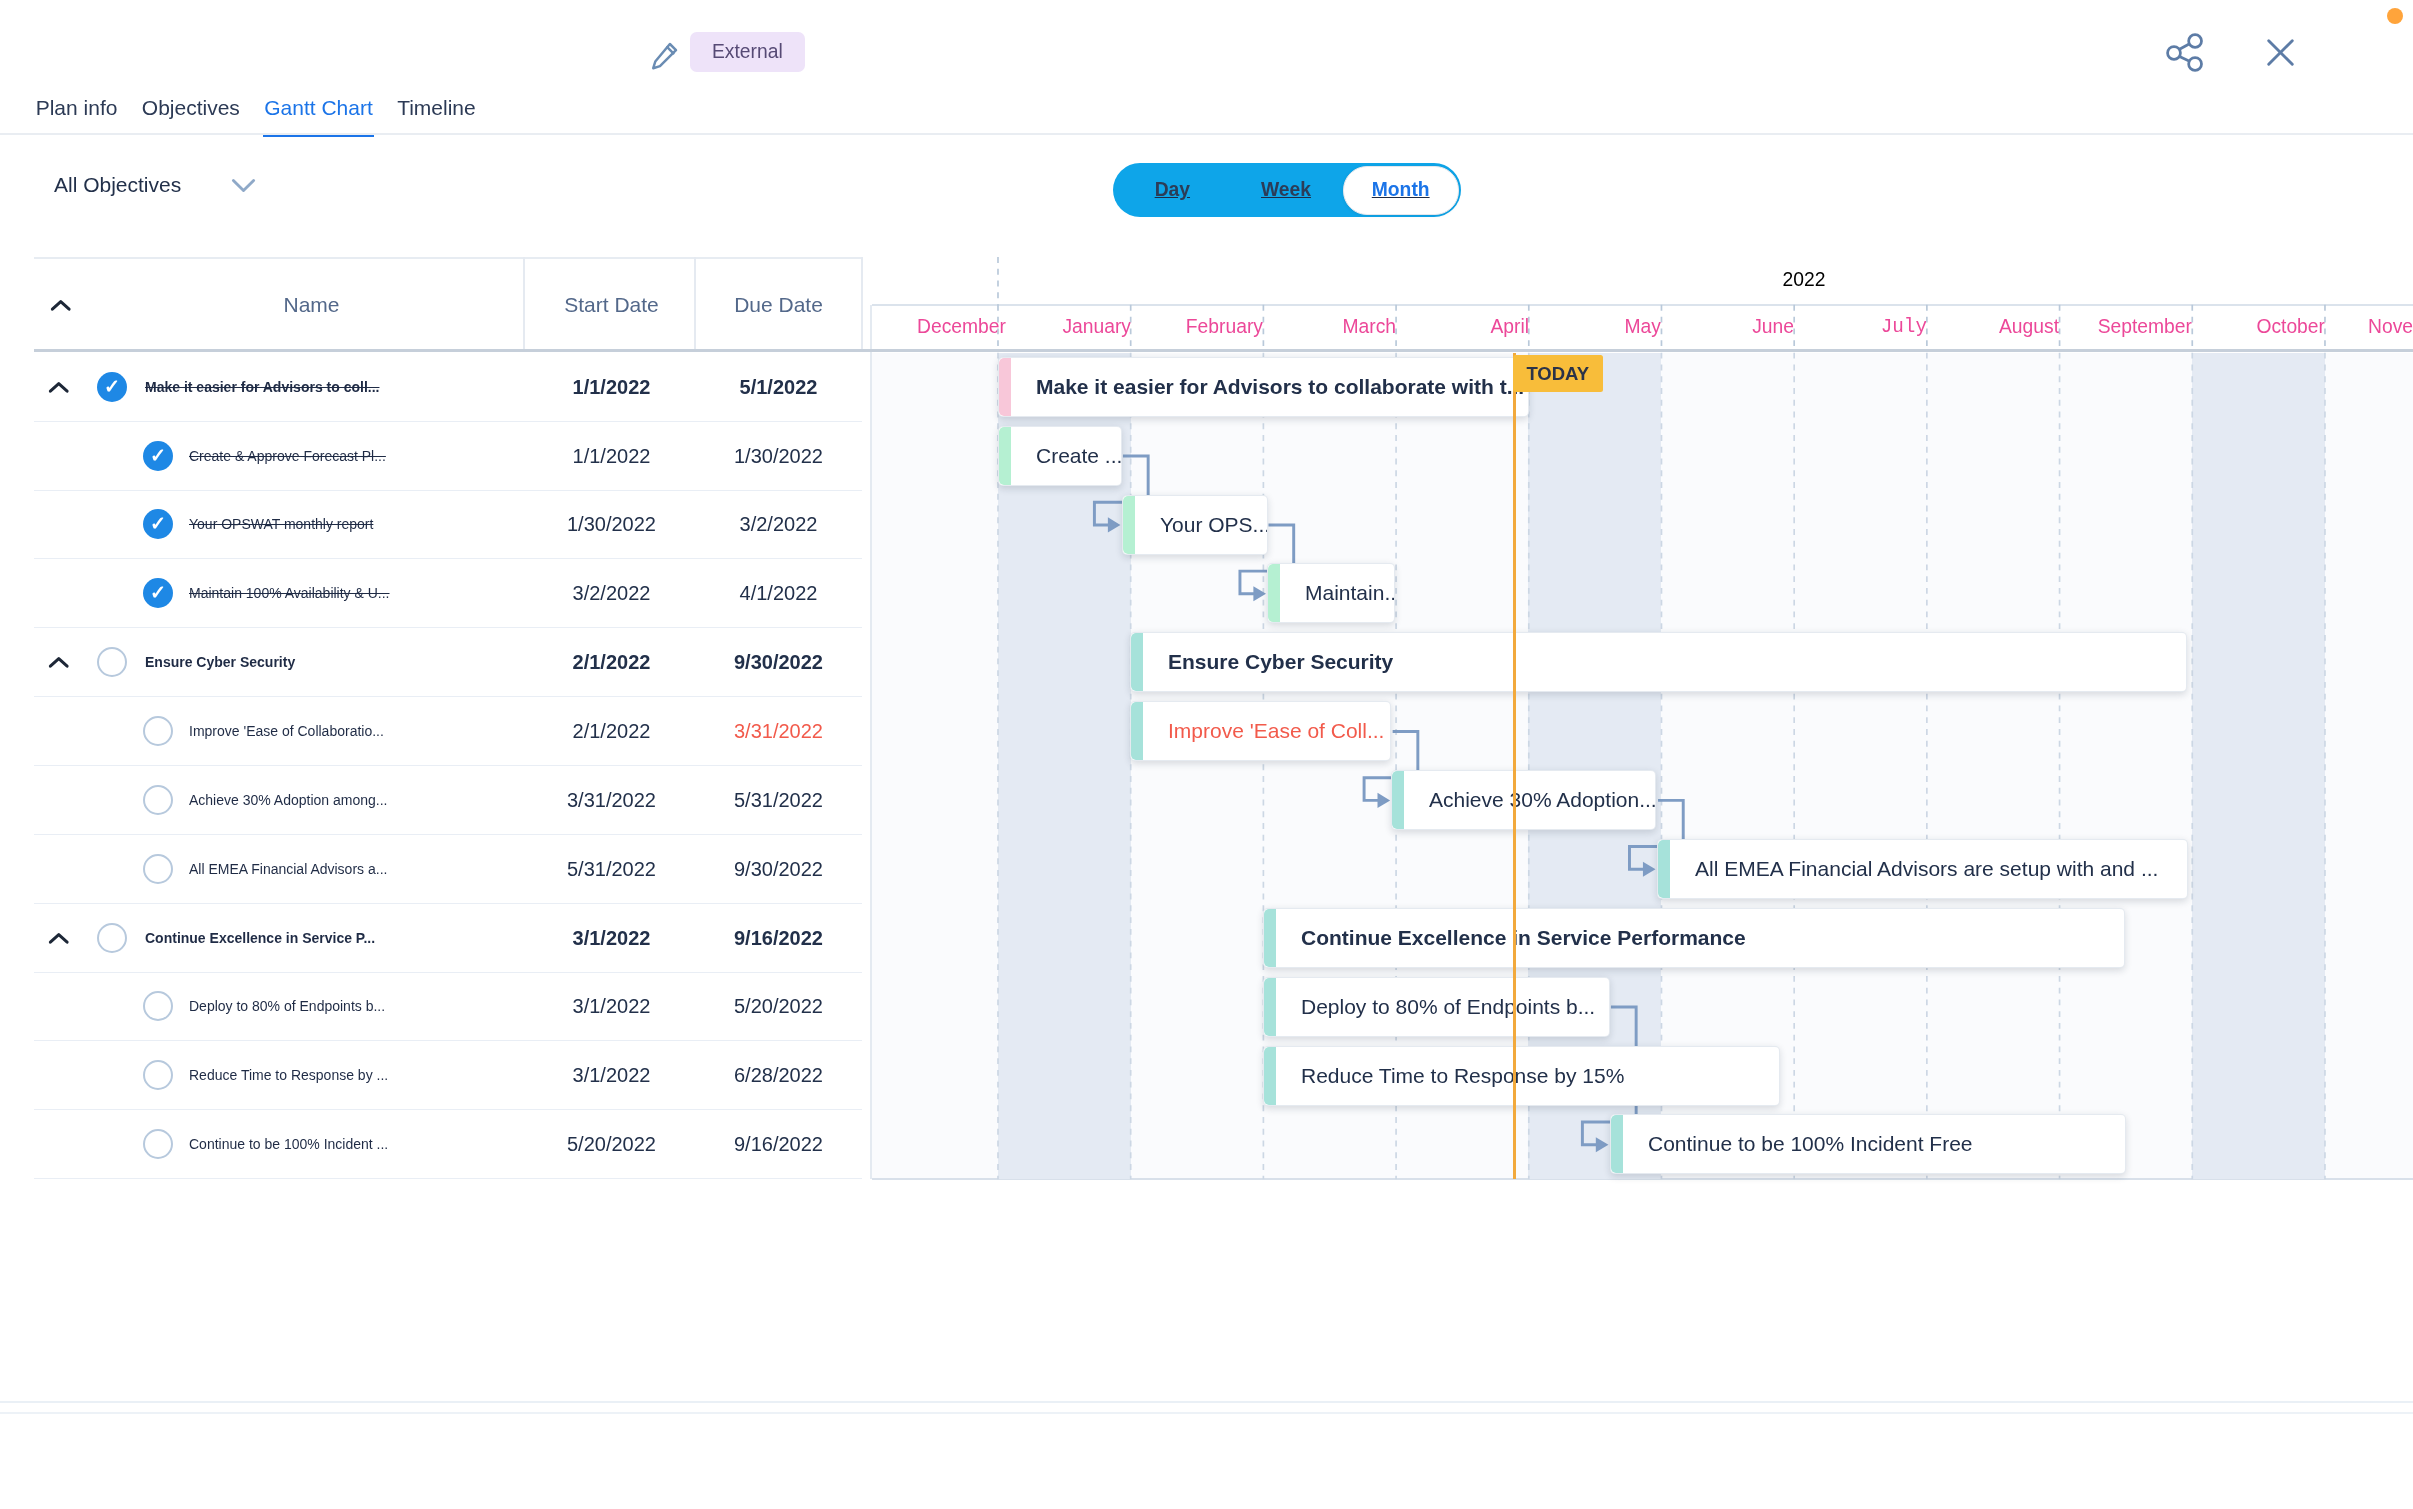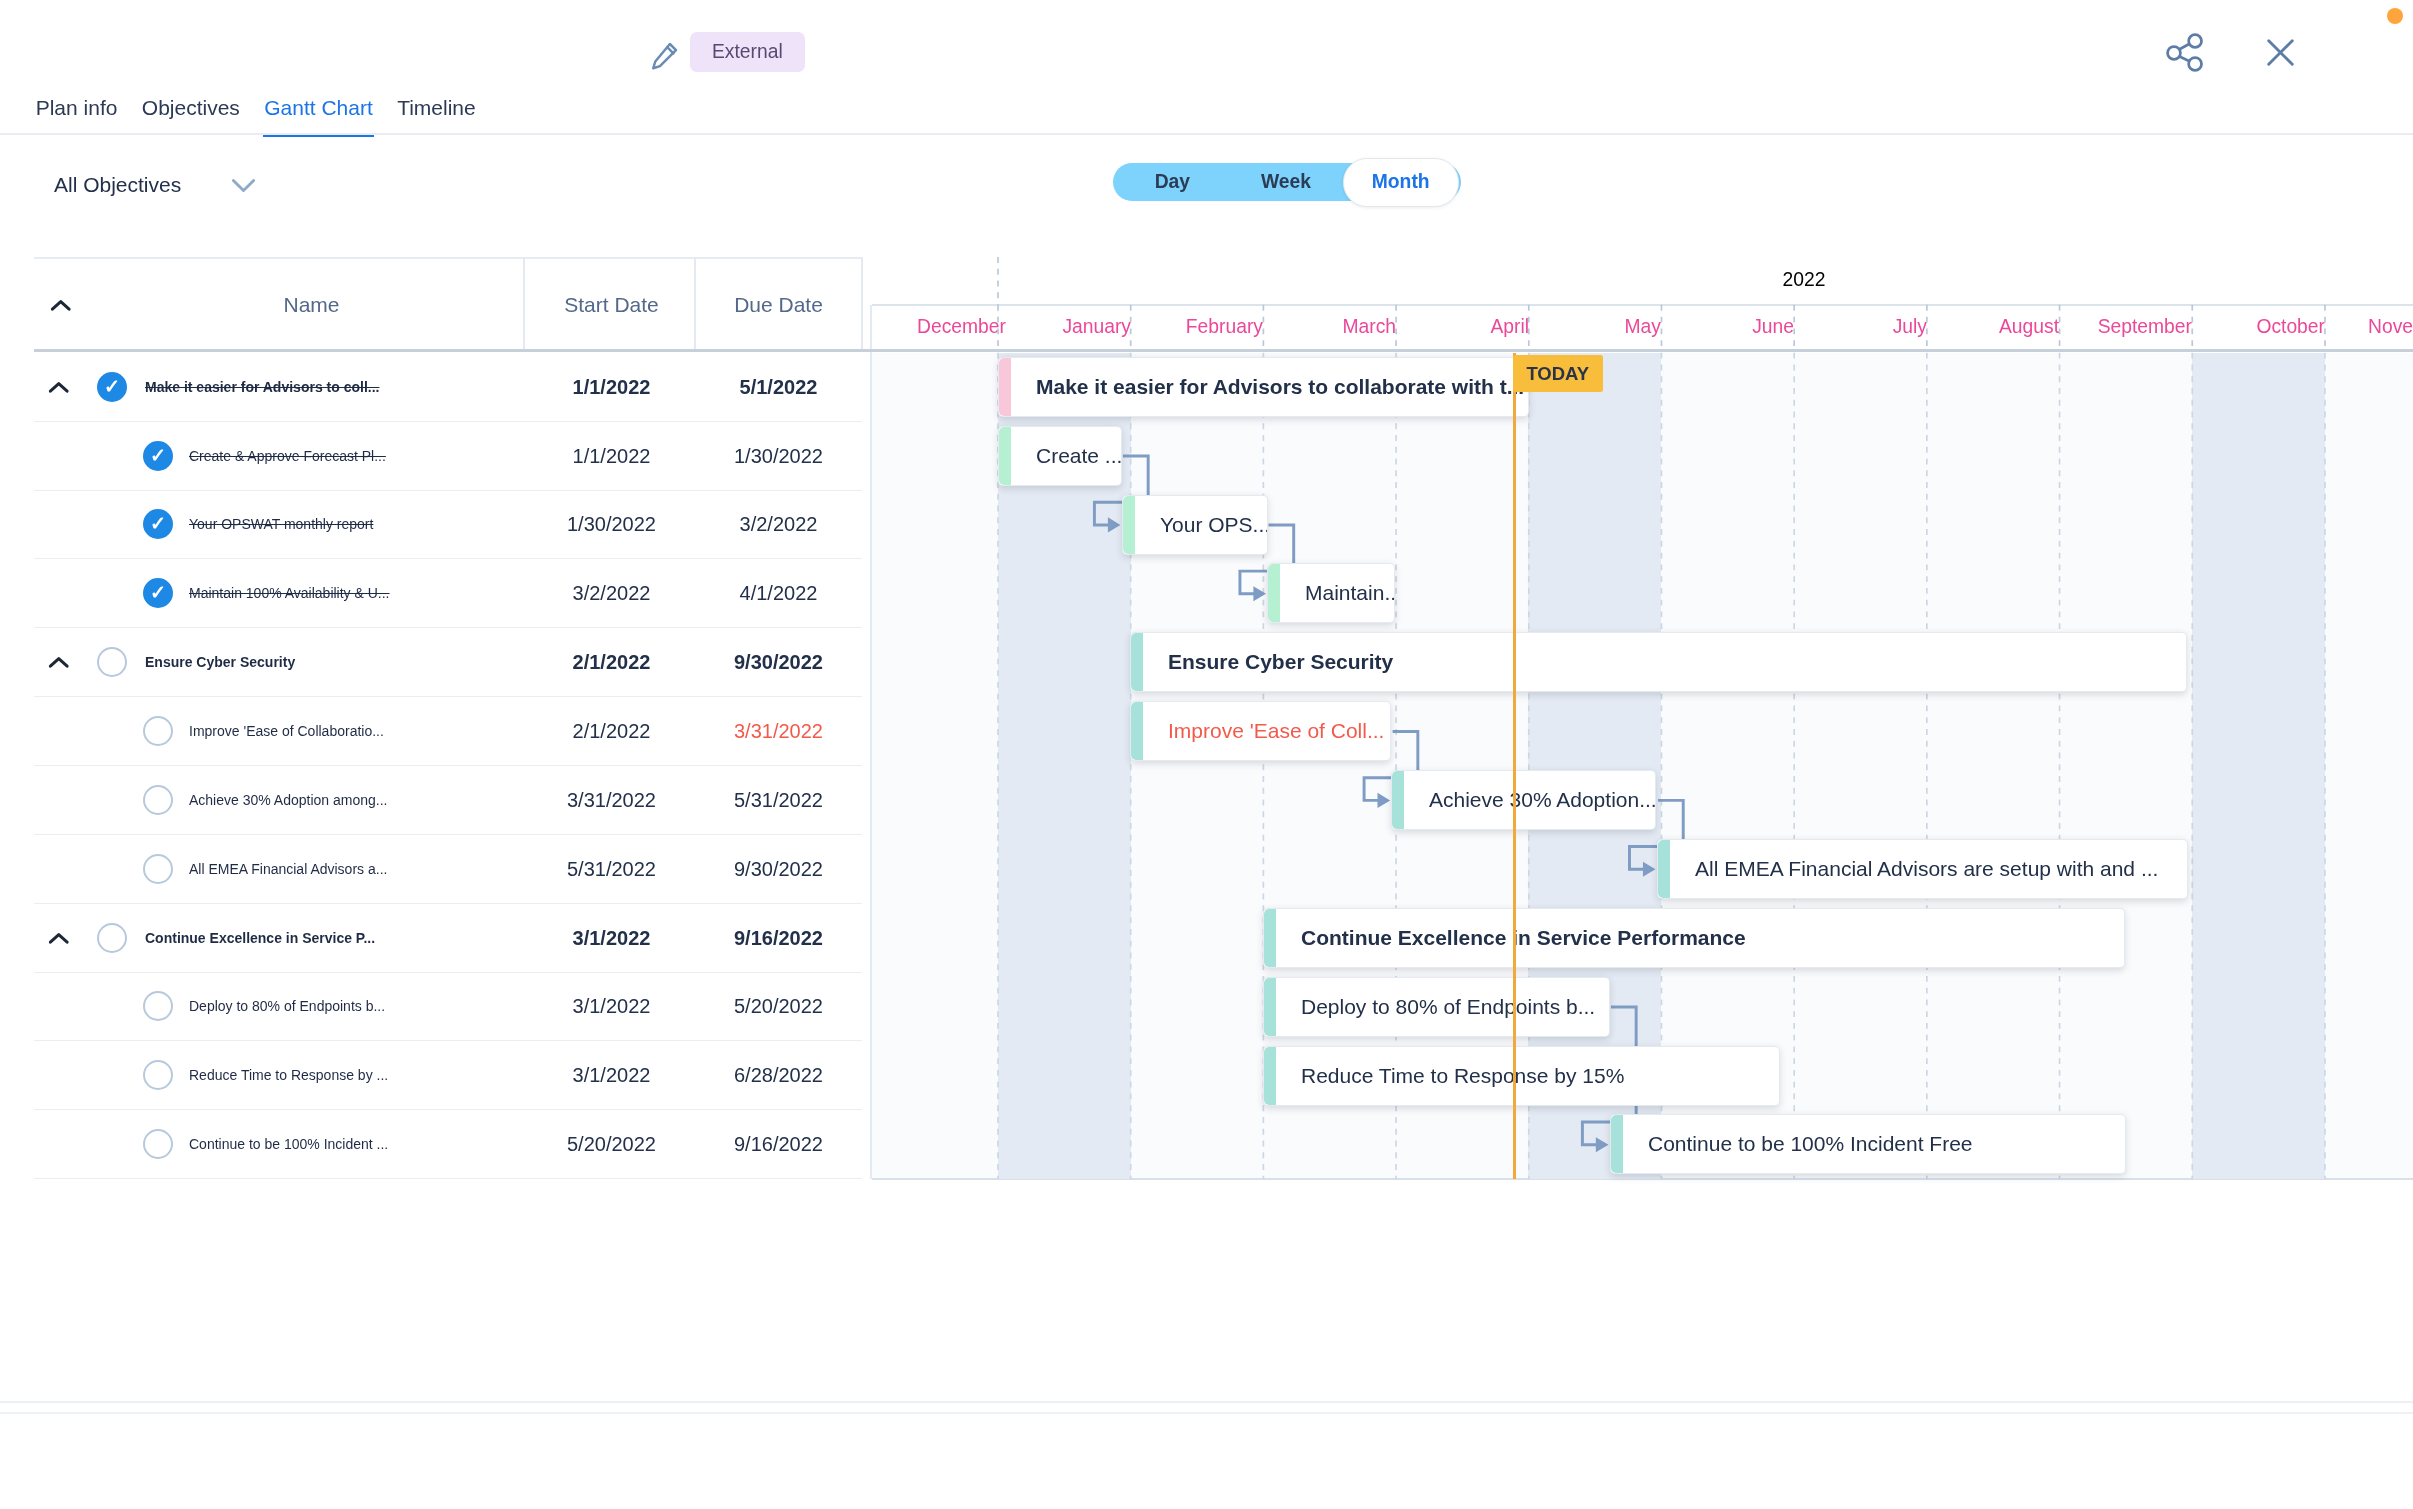--- a/index.html
+++ b/index.html
@@ -19,22 +19,22 @@
 
   
   .tabs { left:34px; top:89px; display:flex; gap:21px; }
   .tab { font-size:21px; color:#2c3a55; padding:6.7px 1.7px 13.4px 1.7px; border-bottom:4.2px solid transparent; cursor:pointer; }
   .tab.active { color:#1b74e8; border-bottom-color:#1b74e8; }
   .tabs-hairline { left:0; top:133px; width:2413px; height:1.7px; background:#e9edf2; }
 
   
   .filter { left:54px; top:173px; display:flex; align-items:center; gap:49px; cursor:pointer; }
   .filter-label { font-size:21px; font-weight:500; color:#22304a; }
-  .toggle { left:1113px; top:163px; width:348px; height:38px; background:#7dd3fc; border-radius:27px;
-            display:flex; align-items:center; padding:2.5px; }
+  .toggle { left:1113px; top:163px; width:348px; height:54px; background:#0ea5e9; border-radius:27px;
+            display:flex; align-items:center; padding:2.5px;text-decoration:underline; }
   .toggle-opt { flex:1; height:49px; border-radius:24px; display:flex; align-items:center; justify-content:center;
                 font-size:19.3px; font-weight:700; color:#2c3c57; cursor:pointer; }
   .toggle-opt.active { background:#ffffff; color:#1b74e8; border:0.8px solid #e4e7ec; box-shadow:0 0.8px 3.4px rgba(30,45,70,.10); }
 
   
   .thead-topline  { left:34px; top:257px; width:828px; height:1.7px; background:#e7ecf2; }
   .thead { left:34px; top:259px; width:828px; height:91px; }
   .th { position:absolute; font-size:21px; color:#53688a; top:50%; transform:translateY(-50%); }
   .vsep { position:absolute; top:257px; width:1.7px; height:93px; background:#e5eaf1; }
   .strongline { left:34px; top:349px; width:2380px; height:2.5px; background:#c6cfda; }
@@ -147,21 +147,21 @@
   <div class="abs gantt-left"></div>
   <div class="abs yearlab" style="left:1745px;">2022</div>
   <div id="monthlabs">
       <div class="monthlab" style="left: 873px; width: 133px;">December</div>
       <div class="monthlab" style="left: 998px; width: 133px;">January</div>
       <div class="monthlab" style="left: 1130px; width: 133px;">February</div>
       <div class="monthlab" style="left: 1263px; width: 133px;">March</div>
       <div class="monthlab" style="left: 1396px; width: 133px;">April</div>
       <div class="monthlab" style="left: 1528px; width: 133px;">May</div>
       <div class="monthlab" style="left: 1661px; width: 133px;">June</div>
-      <div class="monthlab" style="left: 1794px; width: 133px;">July</div>
+      <div class="monthlab" style="left: 1794px; width: 133px; font-family: Liberation Mono, monospace;">July</div>
       <div class="monthlab" style="left: 1926px; width: 133px;">August</div>
       <div class="monthlab" style="left: 2059px; width: 133px;">September</div>
       <div class="monthlab" style="left: 2192px; width: 133px;">October</div>
       <div class="monthlab" style="left: 2324px; width: 133px;">November</div>
     </div>
   <div class="abs strongline"></div>
 
   <svg class="abs gantt-svg" id="gsvg" width="1542" height="923" viewBox="0 0 1836 1099">
       <line x1="150" y1="57" x2="150" y2="111" stroke="#b9c9da" stroke-dasharray="7,7" stroke-width="2"></line>
       <line x1="150" y1="114" x2="150" y2="1098" stroke="#ccd7e4" stroke-dasharray="7,7" stroke-width="2"></line>

